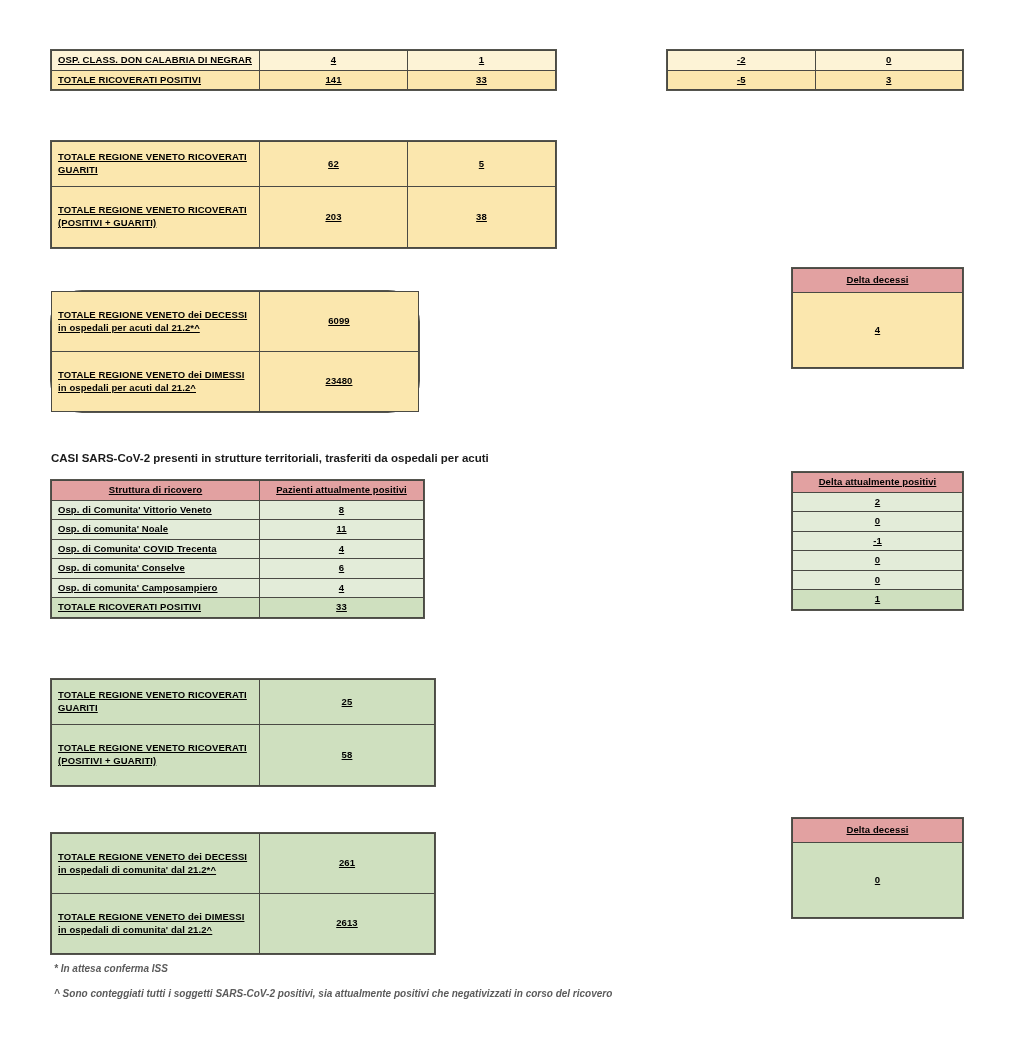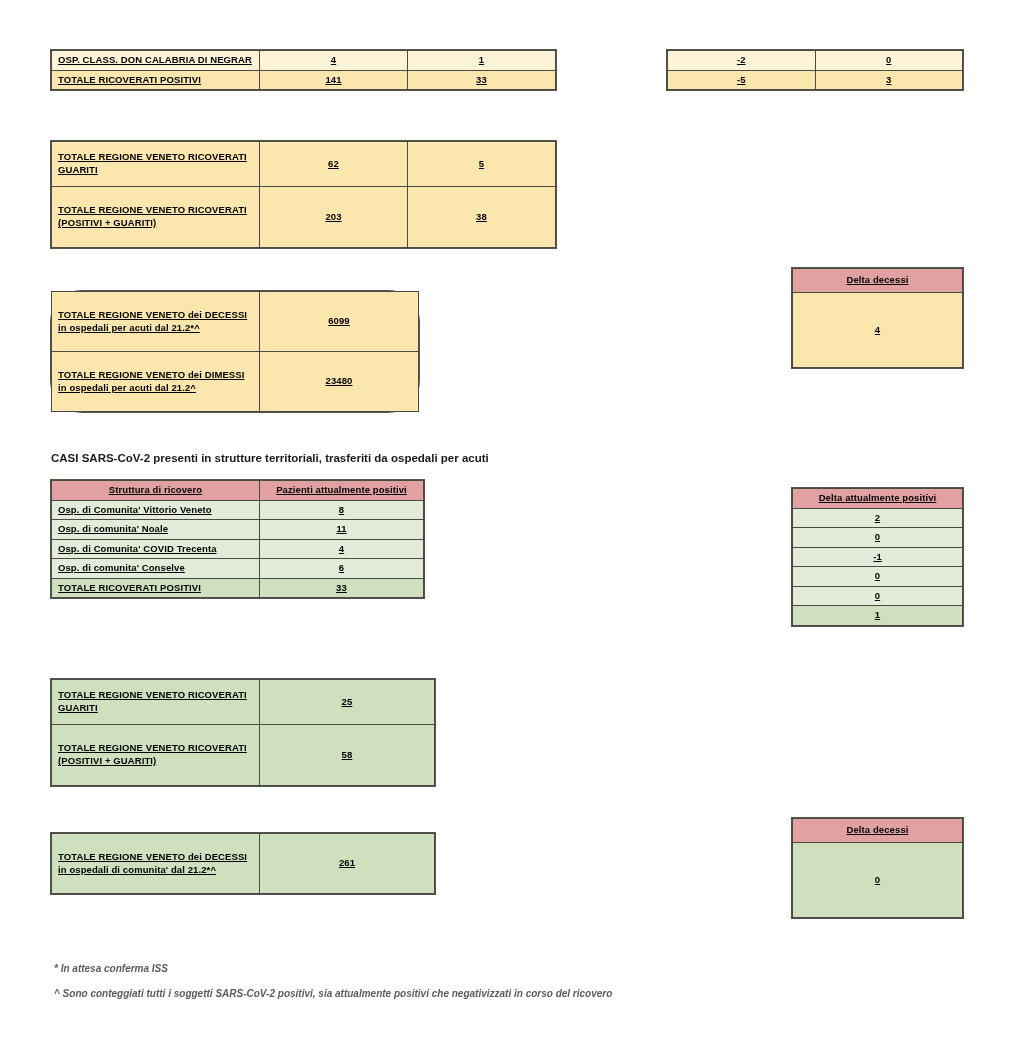--- a/index.html
+++ b/index.html
@@ -75,21 +75,21 @@
     left: 51px;
     top: 452px;
     font-size: 11.5px;
     font-weight: bold;
     color: #1a1a1a;
     white-space: nowrap;
   }
 
   
   #tbl-terr-strutture    { left: 51px;  top: 480px; width: 372px; }
-  #tbl-terr-delta        { left: 792px; top: 488px; width: 171px; }
+  #tbl-terr-delta        { left: 792px; top: 472px; width: 171px; }
   #tbl-terr-guariti      { left: 51px;  top: 679px; width: 383px; }
   #tbl-terr-decessi      { left: 51px;  top: 825px; width: 383px; margin-top: 8px; }
   #tbl-terr-deltadec     { left: 792px; top: 818px; width: 171px; }
 
   
   .col-label   { width: 208px; }
   .col-num     { width: 148px; }
   .col-half    { width: 50%; }
 
   
@@ -222,20 +222,24 @@
       </tr>
       <tr>
         <td class="lbl g-light">Osp. di Comunita' COVID Trecenta</td>
         <td class="val g-light">4</td>
       </tr>
       <tr>
         <td class="lbl g-light">Osp. di comunita' Conselve</td>
         <td class="val g-light">6</td>
       </tr>
       <tr>
+        <td class="lbl g-light">Osp. di comunita' Camposampiero</td>
+        <td class="val g-light">4</td>
+      </tr>
+      <tr>
         <td class="lbl g-mid">TOTALE RICOVERATI POSITIVI</td>
         <td class="val g-mid">33</td>
       </tr>
     </tbody>
   </table>
 
   <table class="tbl framed" id="tbl-terr-delta">
     <thead>
       <tr>
         <th class="r-head">Delta attualmente positivi</th>
@@ -282,20 +286,24 @@
 
   <table class="tbl framed" id="tbl-terr-decessi">
     <colgroup>
         <col style="width:208px">
         <col style="width:175px">
       </colgroup>
     <tbody>
       <tr>
         <td class="lbl g-mid" style="height:53px">TOTALE REGIONE VENETO dei DECESSI in ospedali di comunita' dal 21.2*^</td>
         <td class="val g-mid">261</td>
+      </tr>
+      <tr>
+        <td class="lbl g-mid" style="height:53px">TOTALE REGIONE VENETO dei DIMESSI in ospedali di comunita' dal 21.2^</td>
+        <td class="val g-mid">2613</td>
       </tr>
     </tbody>
   </table>
 
   <table class="tbl framed" id="tbl-terr-deltadec">
     <tbody>
       <tr>
         <td class="val r-head" style="height:17px">Delta decessi</td>
       </tr>
       <tr>

